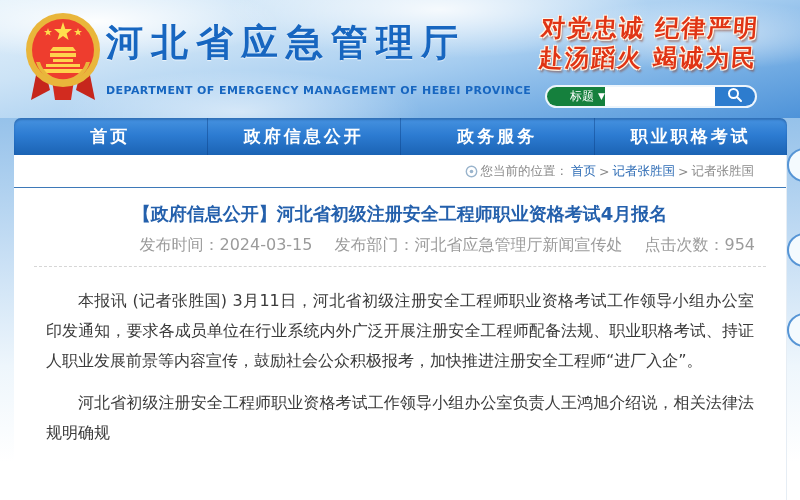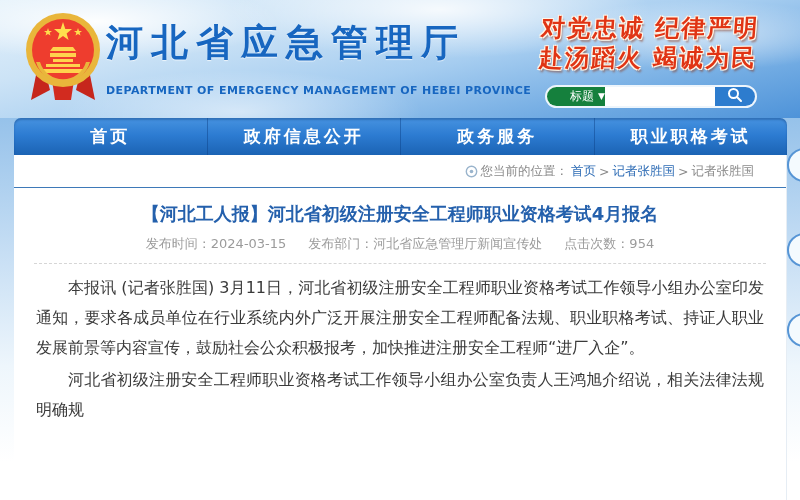--- a/index.html
+++ b/index.html
@@ -52,26 +52,26 @@
 
   
   .content { position:absolute; left:14px; top:155px; width:773px; height:345px;
              background:#fff; border-right:1px solid #e6edf4; }
   .breadcrumb-row { height:33px; border-bottom:1px solid #3e79b8; display:flex;
                     justify-content:flex-end; align-items:center; padding-right:32px;
                     font-size:12.5px; color:#8a8a8a; gap:3px; }
   .breadcrumb-row .crumb-link { color:#2e6cb5; cursor:pointer; text-decoration:none; }
   .article { padding:11px 20px 0 20px; }
   .art-title { text-align:center; color:#2460ac; font-weight:bold; font-size:18px; line-height:29px; }
-  .meta { text-align:center; color:#9b9b9b; font-size:13px; margin-top:7px; }
+  .meta { text-align:right; color:#9b9b9b; font-size:16px; margin-top:7px; }
   .meta .meta-item { margin:0 11px; white-space:nowrap; }
   .dash-divider { border-top:1px dashed #d6d6d6; margin-top:10px; }
   .body-text { padding-top:7px; }
   .body-text p { font-size:16px; color:#3a3a3a; line-height:30px; text-indent:2em;
-                 text-align:justify; margin:2px; }
+                 text-align:justify; margin:12px; }
   .pin-icon svg { display:block; }
 </style>
 </head>
 <body>
 
 <div class="page">
 
   <div class="sky-header">
 
     <div class="emblem">
@@ -143,21 +143,21 @@
       </span>
       <span>您当前的位置：</span>
       <span class="crumb-link">首页</span>
       <span>&gt;</span>
       <span class="crumb-link">记者张胜国</span>
       <span>&gt;</span>
       <span>记者张胜国</span>
     </div>
 
     <div class="article">
-      <div class="art-title">【河北工人报】河北省初级注册安全工程师职业资格考试4月报名</div>
+      <div class="art-title">【政府信息公开】河北省初级注册安全工程师职业资格考试4月报名</div>
 
       <div class="meta">
         <span class="meta-item"><span>发布时间：</span><span>2024-03-15</span></span><span class="meta-item"><span>发布部门：</span><span>河北省应急管理厅新闻宣传处</span></span><span class="meta-item"><span>点击次数：</span><span>954</span></span>
       </div>
 
       <div class="dash-divider"></div>
 
       <div class="body-text">
         <p>本报讯 (记者张胜国) 3月11日，河北省初级注册安全工程师职业资格考试工作领导小组办公室印发通知，要求各成员单位在行业系统内外广泛开展注册安全工程师配备法规、职业职格考试、持证人职业发展前景等内容宣传，鼓励社会公众积极报考，加快推进注册安全工程师“进厂入企”。</p>
         <p>河北省初级注册安全工程师职业资格考试工作领导小组办公室负责人王鸿旭介绍说，相关法律法规明确规</p>

